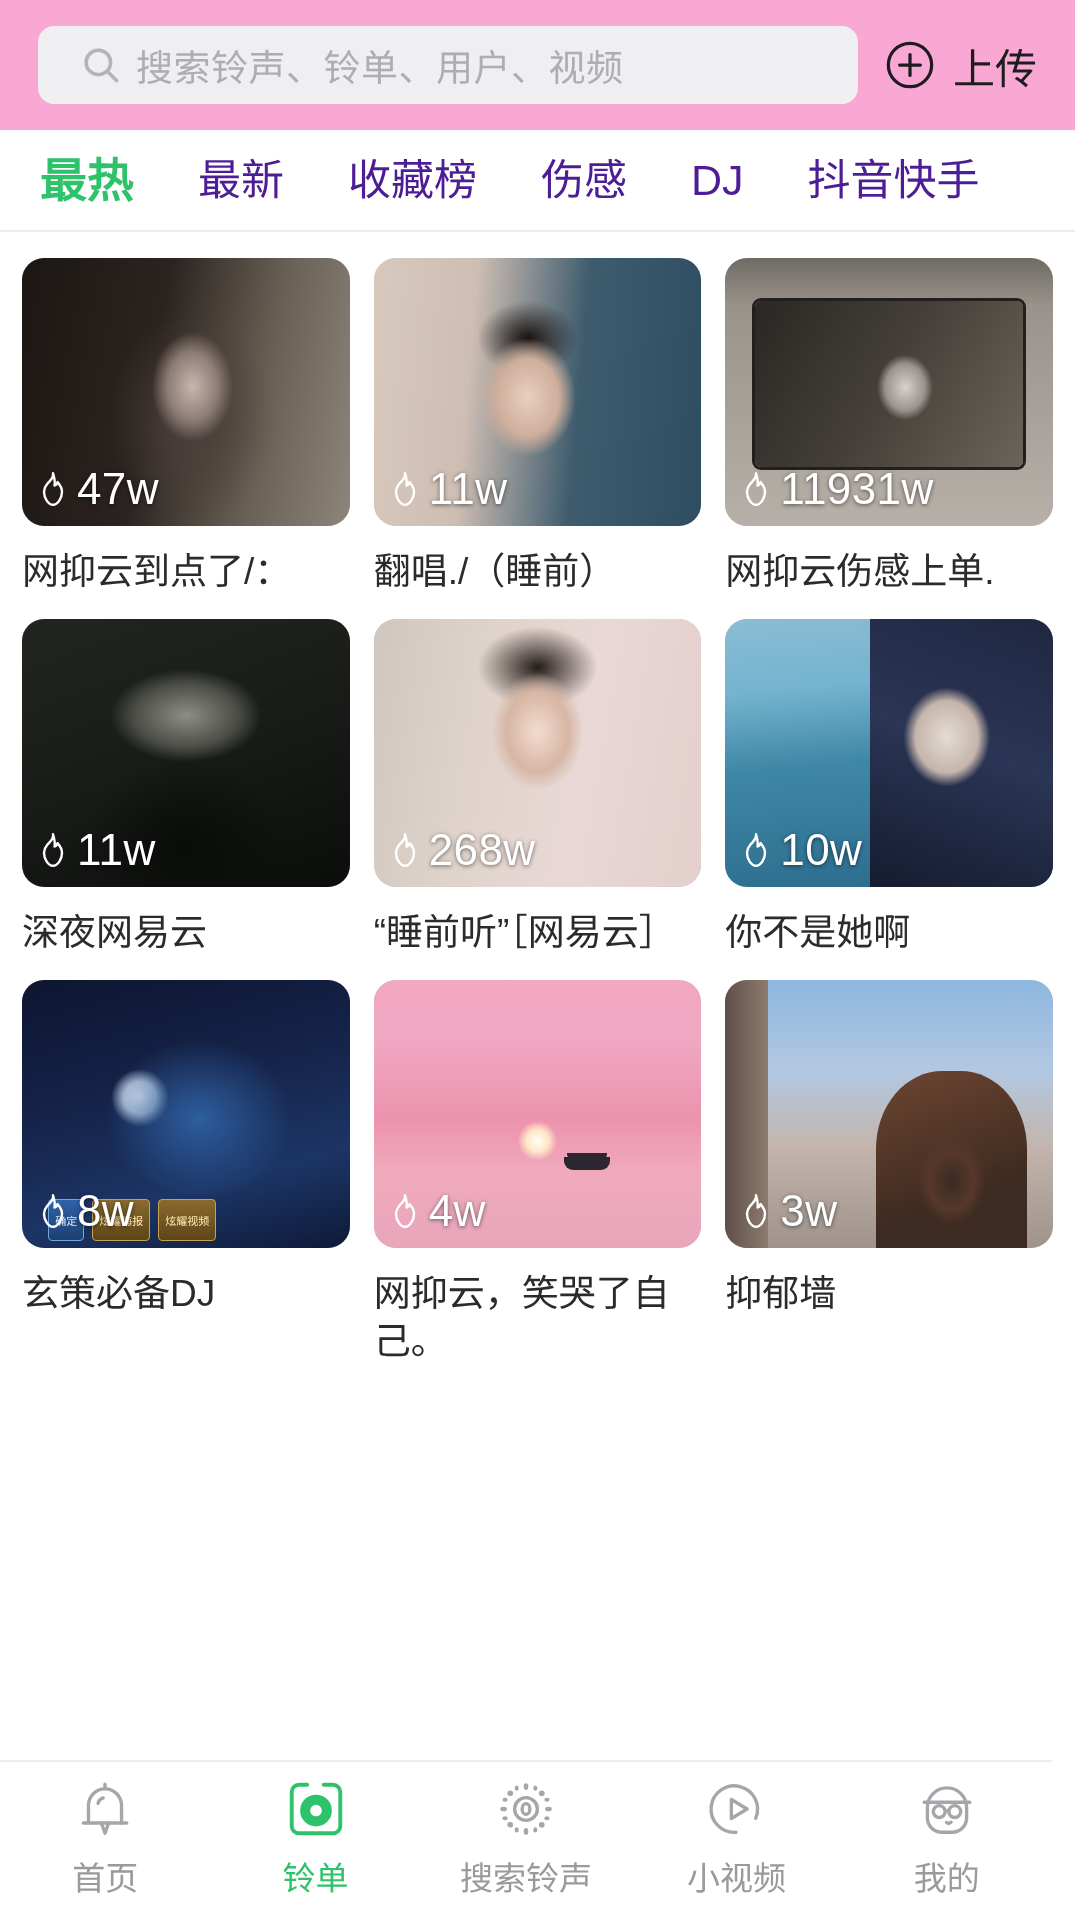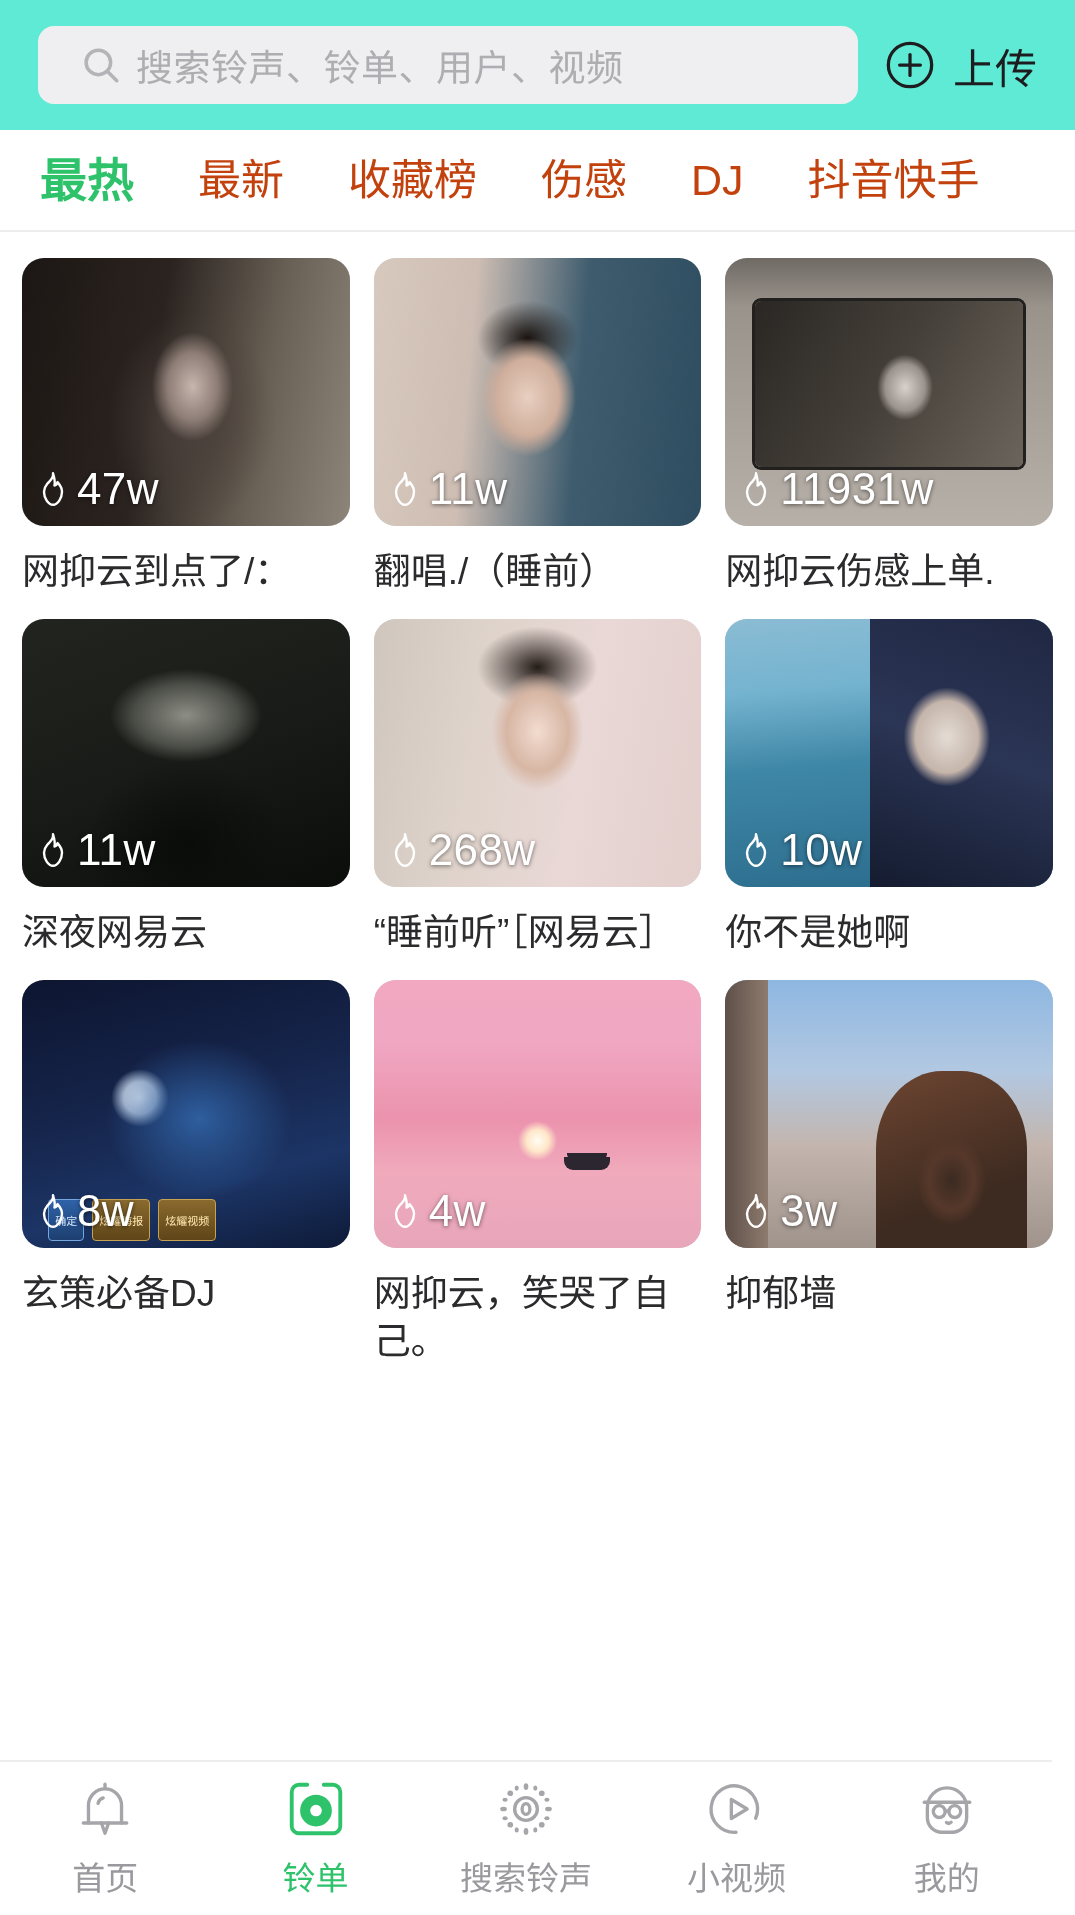--- a/index.html
+++ b/index.html
@@ -9,21 +9,21 @@
     background:#ffffff;
     font-family:"Liberation Sans","DejaVu Sans",sans-serif;
     overflow:hidden;
   }
   
   .header {
     height:130px;
     display:flex; align-items:center;
     padding:0 34px 0 38px;
     gap:26px;
-    background:#5eead4;
+    background:#f9a8d4;
   }
   .search-box {
     flex:1;
     height:78px;
     background:#efeff1;
     border-radius:16px;
     display:flex; align-items:center;
     padding-left:98px;
     position:relative;
   }
@@ -56,21 +56,21 @@
     display:flex; align-items:center;
     gap:12px;
     padding:0 0 0 14px;
     background:#ffffff;
     border-bottom:2px solid #ececec;
     overflow:hidden;
     white-space:nowrap;
   }
   .tab {
     font-size:43px;
-    color:#c2410c;
+    color:#4c1d95;
     padding:0 26px;
     flex-shrink:0;
     line-height:1;
   }
   .tab.active {
     color:#2ec36b;
     font-weight:bold;
     font-size:47px;
   }
   

